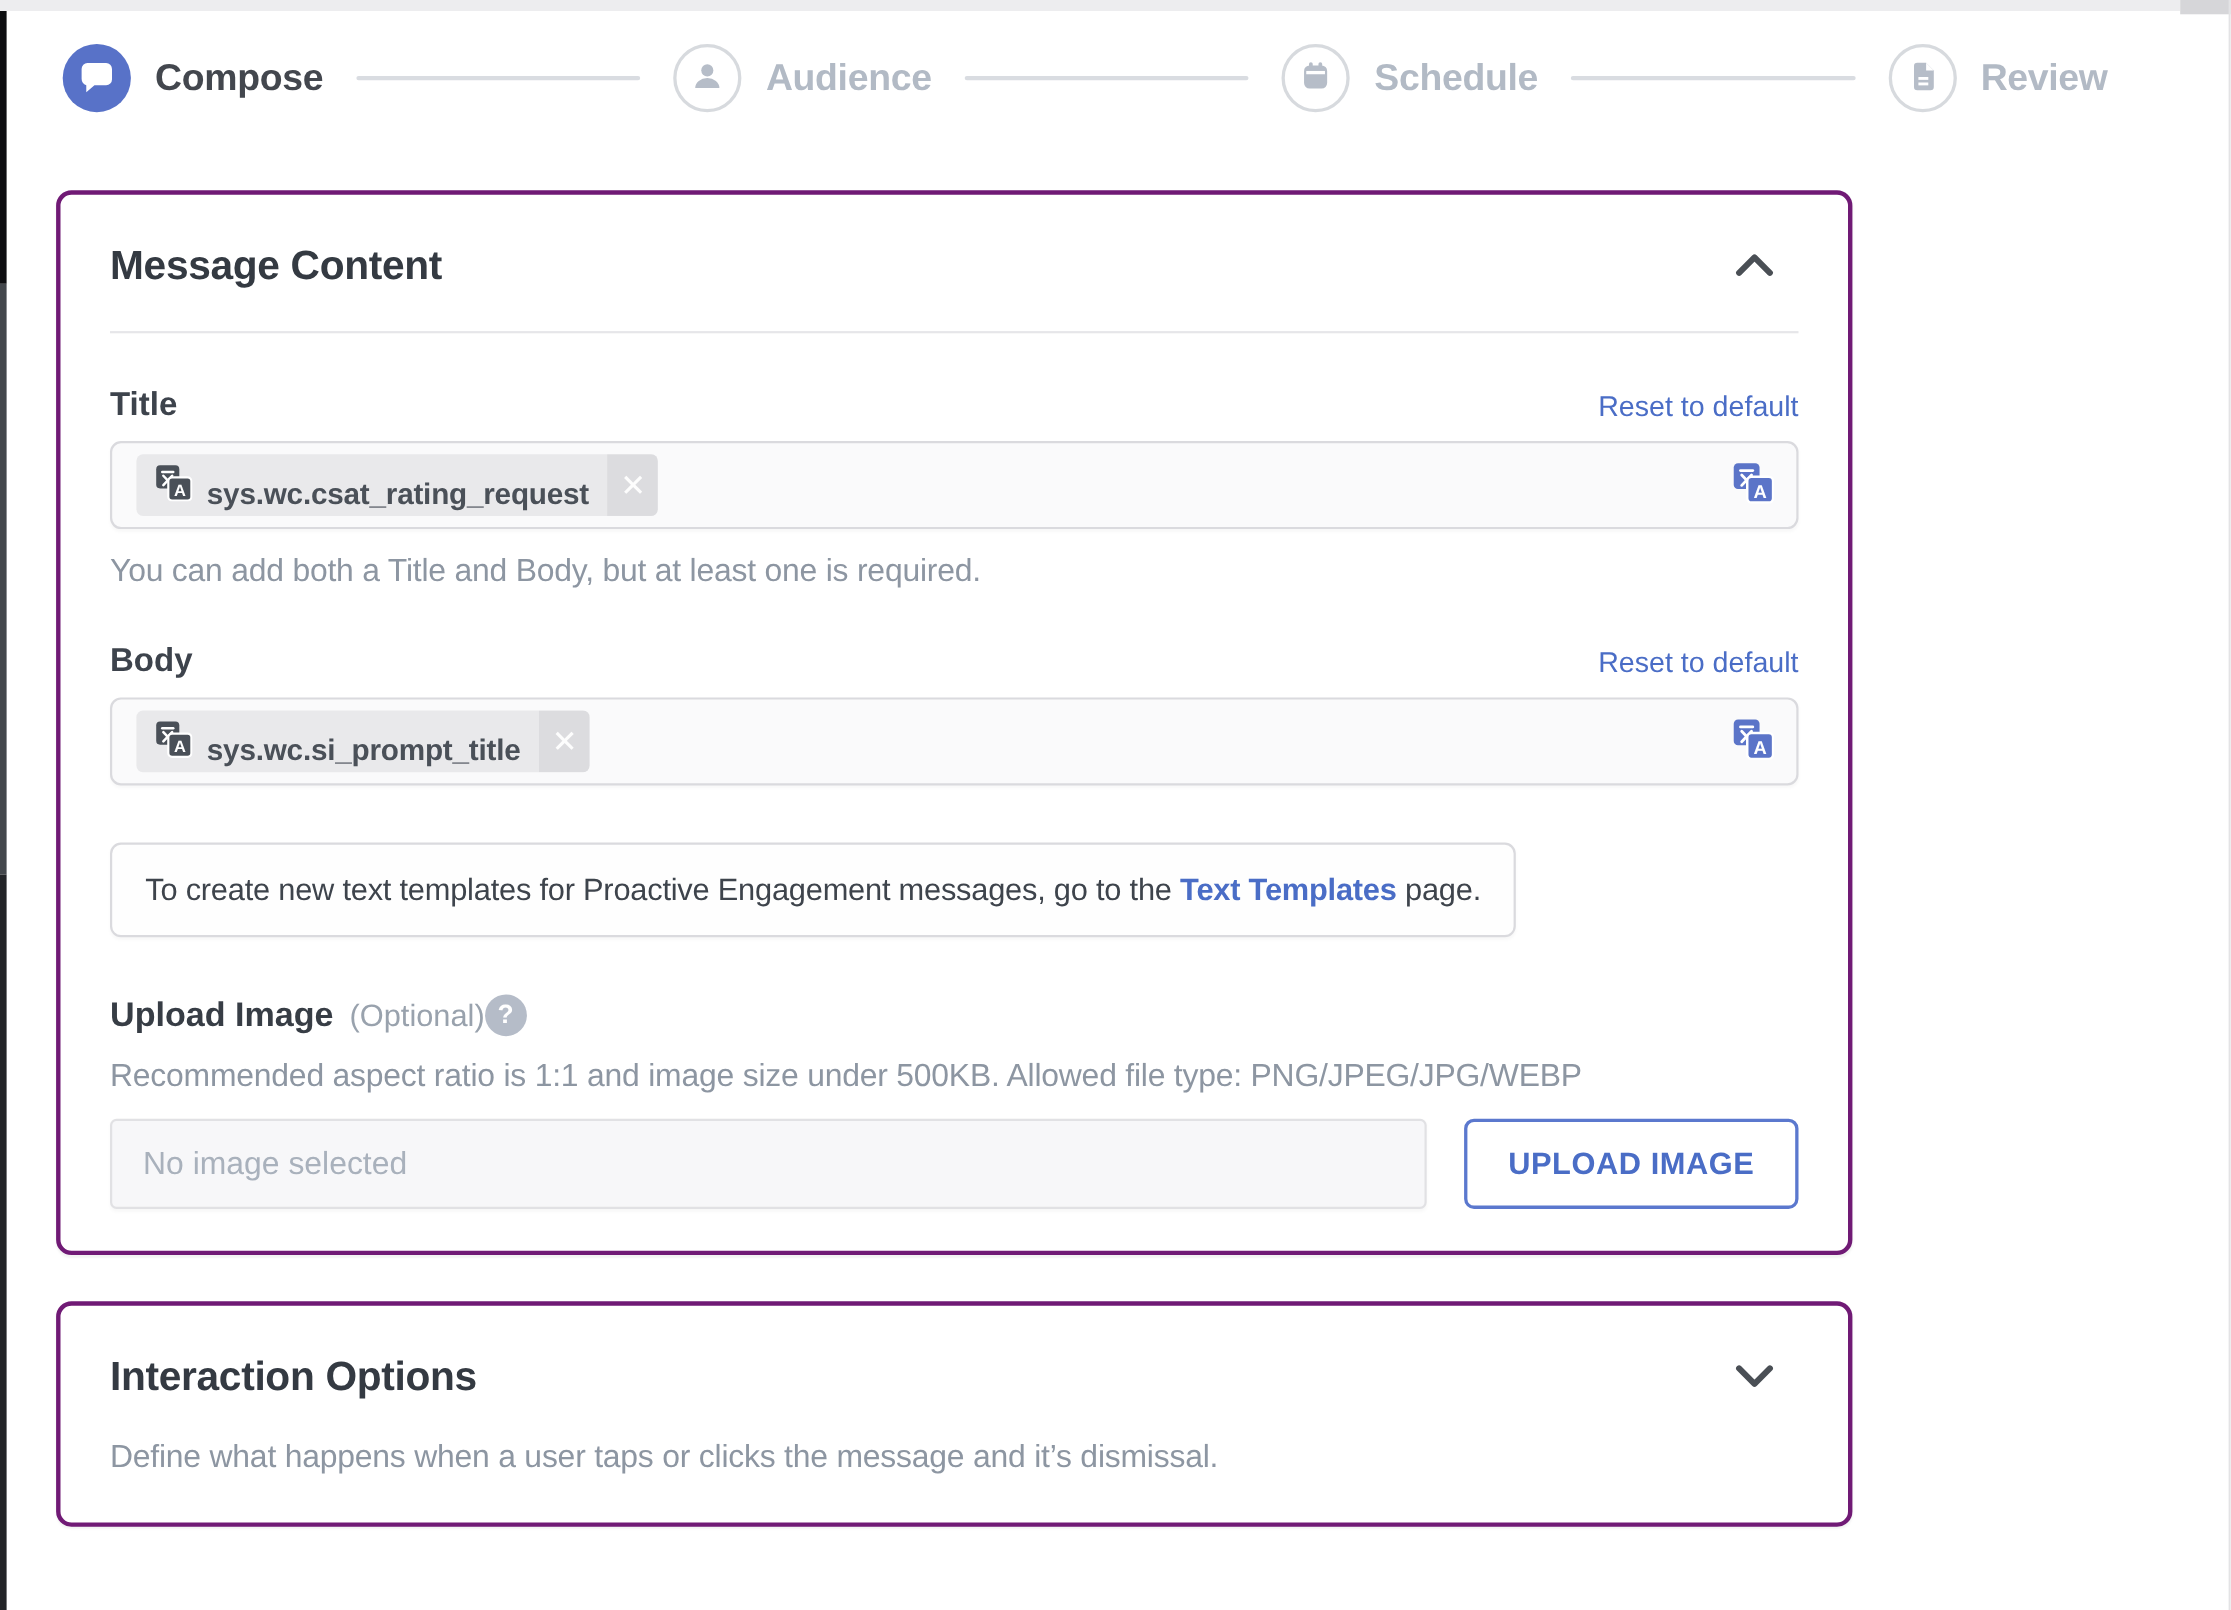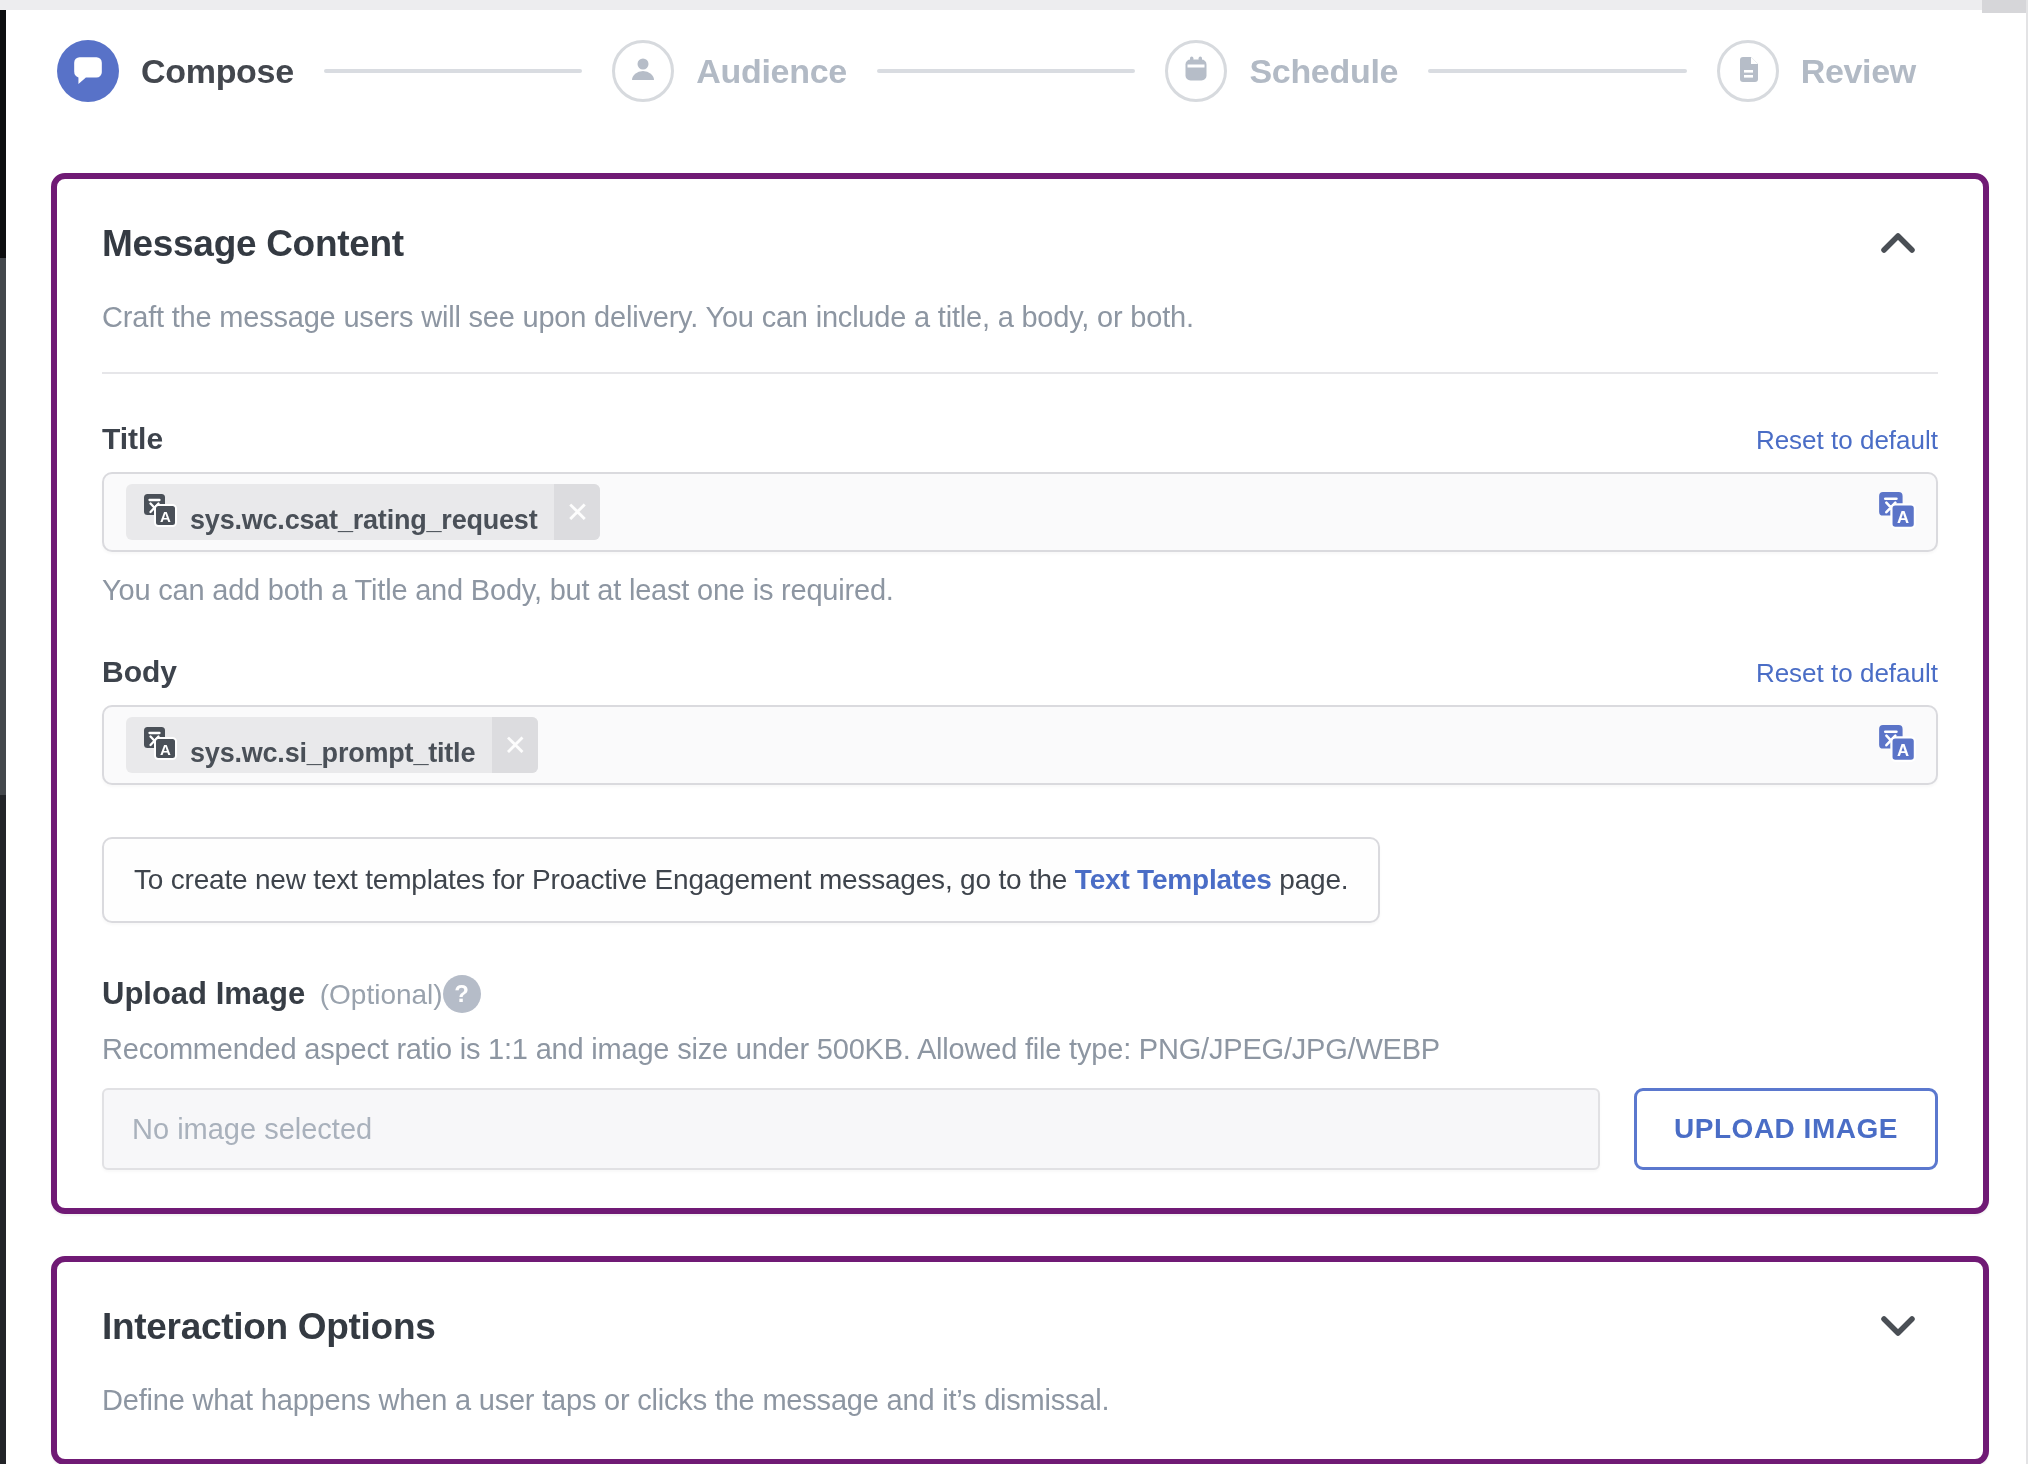--- a/index.html
+++ b/index.html
@@ -32,22 +32,22 @@
   }
   .step-circle.active { background:#5872c8; }
   .step-circle.upcoming { background:#fff; border:3px solid #d7dade; }
   .step-label { font-size:34px; font-weight:bold; letter-spacing:-0.3px; }
   .step-label.active { color:#43474e; }
   .step-label.upcoming { color:#b2bac5; }
   .connector { flex:1 1 auto; height:4px; border-radius:2px; background:#d9dce1; margin:0 30px; }
 
   
   .card {
-    margin-left:45px; width:1938px; background:#fff;
-    border:6px solid #701a75; border-radius:14px;
+    margin-left:45px; width:1633px; background:#fff;
+    border:4px solid #701a75; border-radius:14px;
     box-shadow:0 2px 2px rgba(0,0,0,0.05);
   }
   .card-1 { margin-top:71px; padding:44px 45px 38px 45px; }
   .card-2 { margin-top:42px; padding:44px 45px 42px 45px; }
 
   .card-head { display:flex; justify-content:space-between; align-items:center; }
   .card-title { font-size:37px; font-weight:bold; color:#343a42; letter-spacing:-0.3px; }
   .chev-btn { background:none; border:none; cursor:pointer; margin-right:22px; display:flex; align-items:center; }
   .card-desc { font-size:29px; color:#8d96a2; margin-top:36px; letter-spacing:-0.2px; }
   .divider { height:2px; background:#e6e6e9; margin-top:38px; }
@@ -183,21 +183,20 @@
       <div class="card-title">Message Content</div>
       <button class="chev-btn">
         <span>
           <svg width="36" height="24" viewBox="0 0 36 24">
             <polyline points="4,19 18,5 32,19" fill="none" stroke="#4a4f55" stroke-width="5.5" stroke-linecap="round" stroke-linejoin="round"></polyline>
           </svg>
         </span>
       </button>
     </div>
 
-    <div class="card-desc">Craft the message users will see upon delivery. You can include a title, a body, or both.</div>
     <div class="divider"></div>
 
     
     <div class="field-row">
       <span class="field-label">Title</span>
       <a class="reset-link">Reset to default</a>
     </div>
     <div class="input-box">
       <div class="chip">
         <div class="chip-main">

